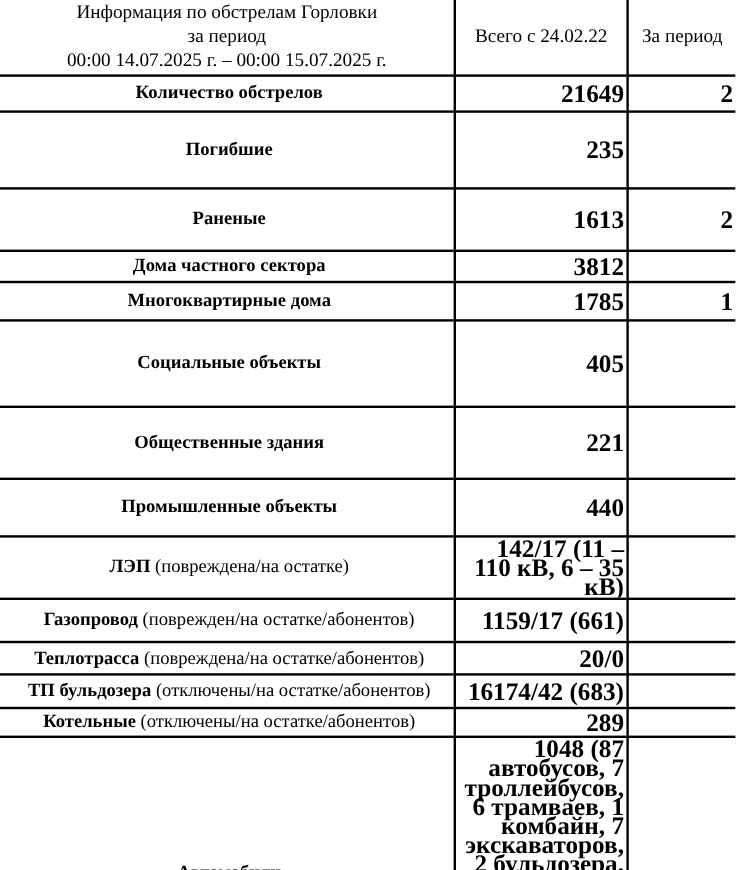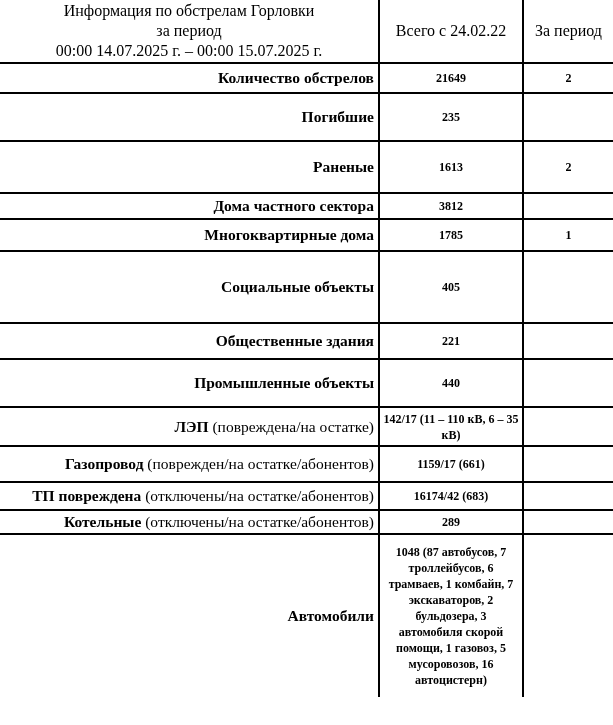--- a/index.html
+++ b/index.html
@@ -33,33 +33,33 @@
   .info-table th {
     font-weight: normal;
     font-size: 16px;
     text-align: center;
     line-height: 1.25;
     margin-left: 32px;
   }
   th.title-cell { white-space: pre-line; }
 
   td.label-cell {
-    text-align: right;
+    text-align: center;
     padding-left: 8px;
     padding-right: 4px;
     font-size: 15.5px;
     line-height: 1.15;
   }
   td.label-cell .term { font-weight: bold; }
   td.label-cell .note { font-weight: normal; }
 
   td.total-cell, td.daily-cell {
-    text-align: center;
+    text-align: right;
     font-weight: bold;
-    font-size: 12px;
+    font-size: 21px;
     line-height: 16px;
     padding: 1px 2px;
     font-family: Liberation Serif, serif;
   }
 </style>
 </head>
 <body>
 
 <table class="info-table">
   <colgroup>
@@ -75,21 +75,21 @@
       <th>Всего с 24.02.22</th>
       <th>За период</th>
     </tr>
 
     <tr style="height:30px">
       <td class="label-cell"><span class="term">Количество обстрелов</span><span class="note"></span></td>
       <td class="total-cell">21649</td>
       <td class="daily-cell">2</td>
     </tr>
 
-    <tr style="height:48px">
+    <tr style="height:64px">
       <td class="label-cell"><span class="term">Погибшие</span><span class="note"></span></td>
       <td class="total-cell">235</td>
       <td class="daily-cell"></td>
     </tr>
 
     <tr style="height:52px">
       <td class="label-cell"><span class="term">Раненые</span><span class="note"></span></td>
       <td class="total-cell">1613</td>
       <td class="daily-cell">2</td>
     </tr>
@@ -105,21 +105,21 @@
       <td class="total-cell">1785</td>
       <td class="daily-cell">1</td>
     </tr>
 
     <tr style="height:72px">
       <td class="label-cell"><span class="term">Социальные объекты</span><span class="note"></span></td>
       <td class="total-cell">405</td>
       <td class="daily-cell"></td>
     </tr>
 
-    <tr style="height:36px">
+    <tr style="height:60px">
       <td class="label-cell"><span class="term">Общественные здания</span><span class="note"></span></td>
       <td class="total-cell">221</td>
       <td class="daily-cell"></td>
     </tr>
 
     <tr style="height:48px">
       <td class="label-cell"><span class="term">Промышленные объекты</span><span class="note"></span></td>
       <td class="total-cell">440</td>
       <td class="daily-cell"></td>
     </tr>
@@ -130,23 +130,28 @@
       <td class="daily-cell"></td>
     </tr>
 
     <tr style="height:36px">
       <td class="label-cell"><span class="term">Газопровод</span><span class="note"> (поврежден/на остатке/абонентов)</span></td>
       <td class="total-cell">1159/17 (661)</td>
       <td class="daily-cell"></td>
     </tr>
 
 
+    <tr style="height:27px">
+      <td class="label-cell"><span class="term">Теплотрасса</span><span class="note"> (повреждена/на остатке/абонентов)</span></td>
+      <td class="total-cell">20/0</td>
+      <td class="daily-cell"></td>
+    </tr>
 
     <tr style="height:28px">
-      <td class="label-cell"><span class="term">ТП повреждена</span><span class="note"> (отключены/на остатке/абонентов)</span></td>
+      <td class="label-cell"><span class="term">ТП бульдозера</span><span class="note"> (отключены/на остатке/абонентов)</span></td>
       <td class="total-cell">16174/42 (683)</td>
       <td class="daily-cell"></td>
     </tr>
 
     <tr style="height:24px">
       <td class="label-cell"><span class="term">Котельные</span><span class="note"> (отключены/на остатке/абонентов)</span></td>
       <td class="total-cell">289</td>
       <td class="daily-cell"></td>
     </tr>
 

